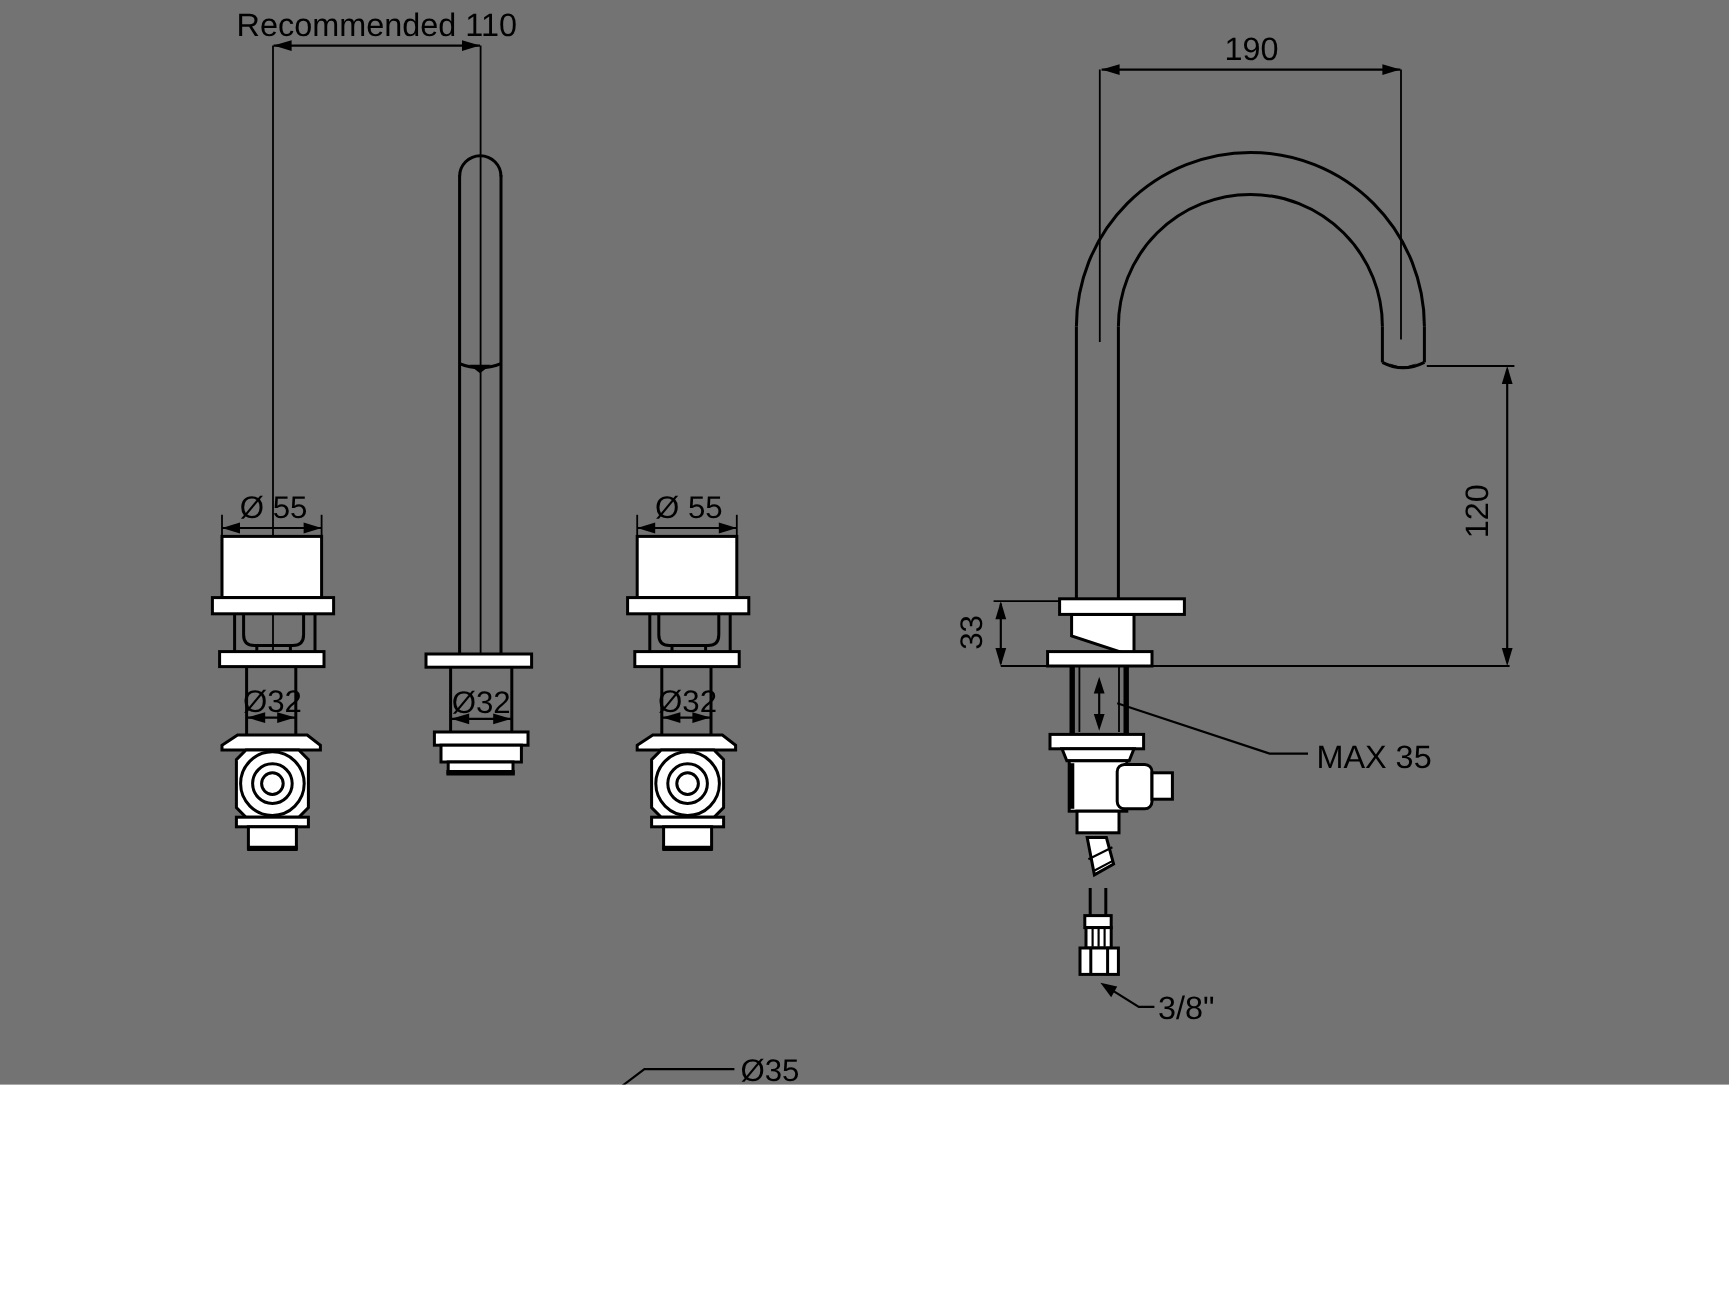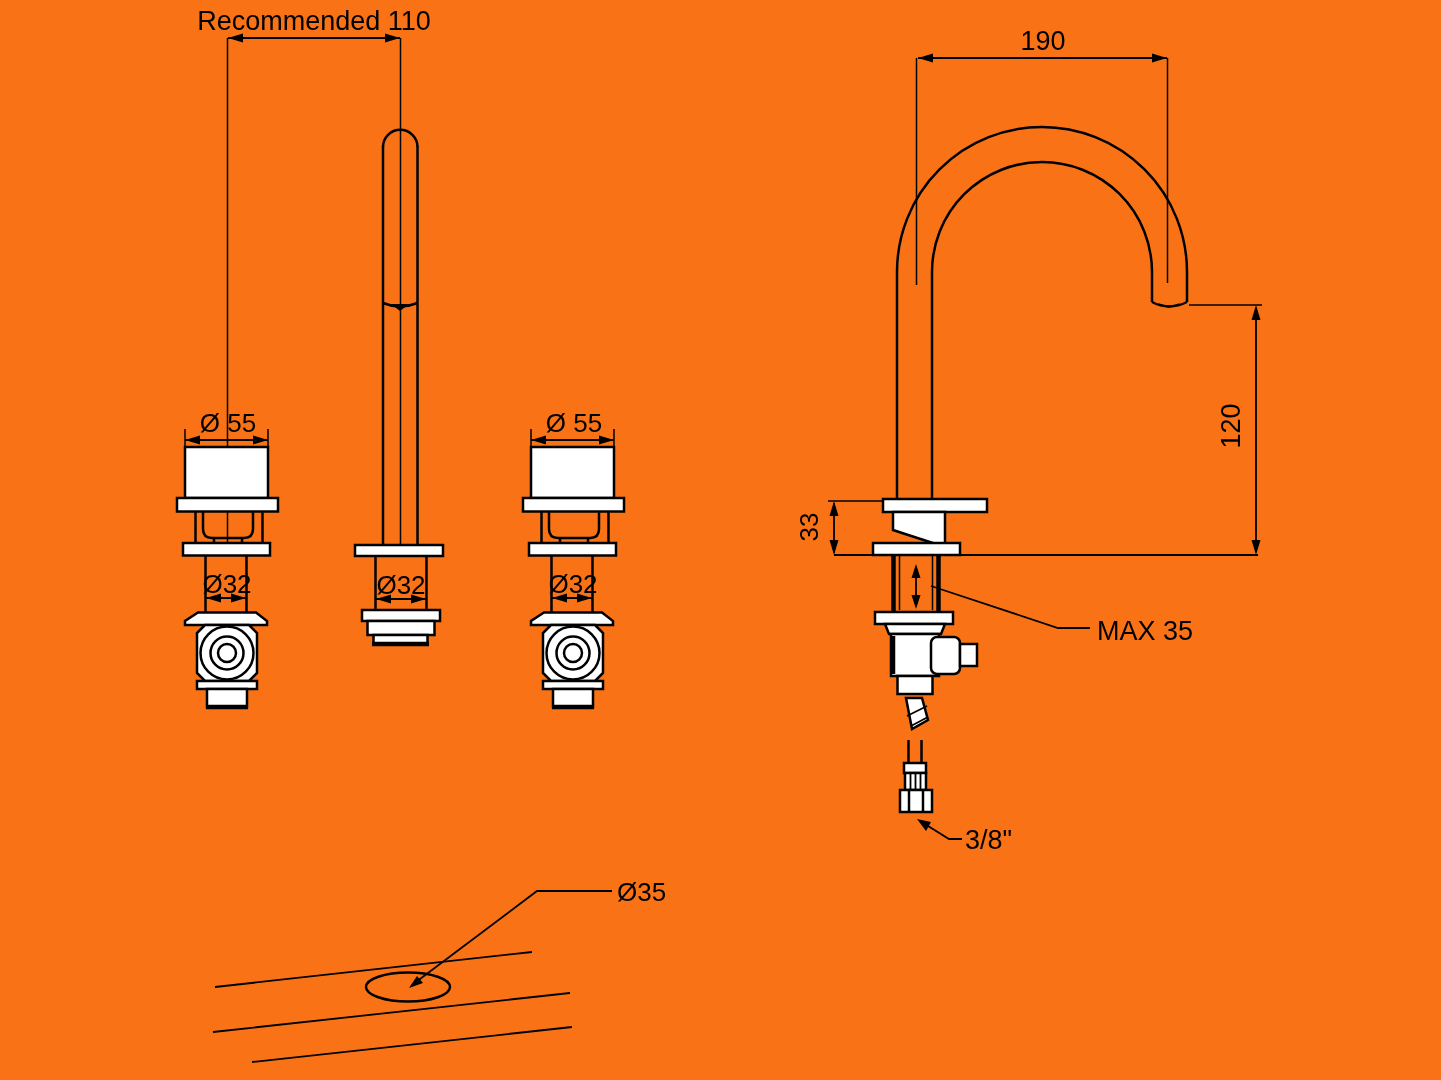--- a/index.html
+++ b/index.html
@@ -1,16 +1,16 @@
 <!DOCTYPE html>
 <html><head>
 <meta charset="utf-8">
 <style>
   html,body{margin:0;padding:0;background:#ffffff;}
-  .canvas{position:relative;width:1441px;height:1080px;background:#f97316;overflow:hidden;}
+  .canvas{position:relative;width:1441px;height:904px;background:#737373;overflow:hidden;}
   svg{position:absolute;left:0;top:0;}
   .part{stroke:#000;stroke-width:2.5;fill:none;}
   .partfill{stroke:#000;stroke-width:2.5;fill:#fff;}
   .heavy{stroke:#000;stroke-width:4.5;fill:none;}
   .dim{stroke:#000;stroke-width:1.8;fill:none;}
   .ext{stroke:#000;stroke-width:1.5;fill:none;}
   .arr{fill:#000;stroke:none;}
   .lbl{font-family:"Liberation Sans","DejaVu Sans",sans-serif;fill:#000;}
   .sz26{font-size:26px;}
   .sz27{font-size:27px;}

